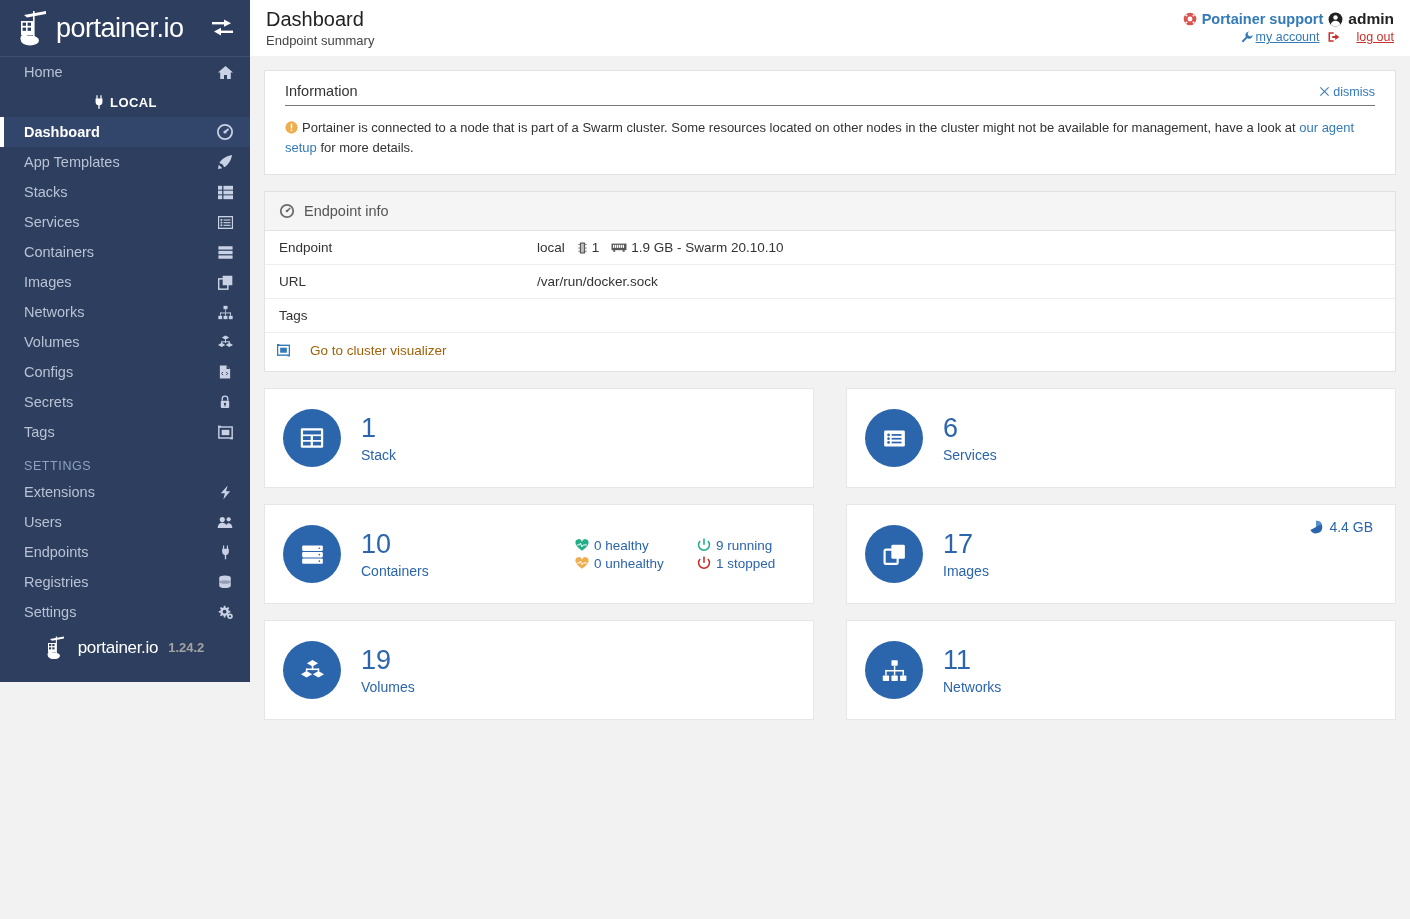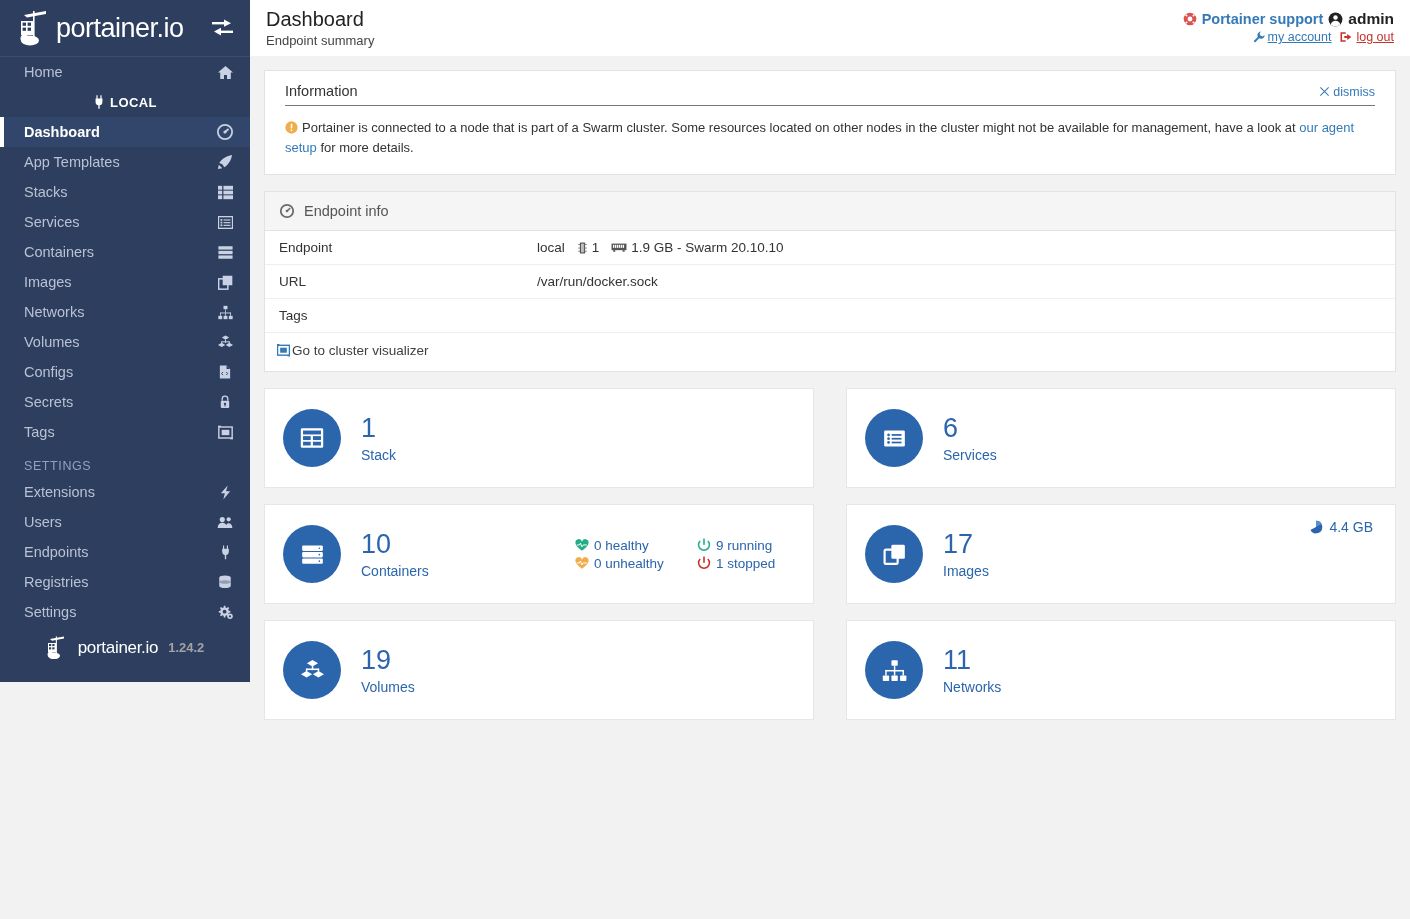--- a/index.html
+++ b/index.html
@@ -92,21 +92,21 @@
   .admin-block {
     display: flex; align-items: center; gap: 5px;
     color: #222; font-size: 15.5px; font-weight: bold;
   }
   .tr-line2 { display: flex; align-items: center; gap: 9px; }
   .acct-link {
     display: flex; align-items: center; gap: 3px;
     color: #337ab7; font-size: 12.5px; text-decoration: underline; cursor: pointer;
   }
   .logout-link {
-    display: flex; align-items: center; gap: 4px;
+    display: flex; align-items: center; gap: 16px;
     color: #c9302c; font-size: 12.5px; text-decoration: underline; cursor: pointer;
   }
 
   .content { flex: 1; overflow-y: auto; padding: 14px 14px 20px 14px; }
 
   .panel {
     background: #ffffff; border: 1px solid #e2e2e2;
     margin-bottom: 16px;
   }
   .panel-body { padding: 12px 20px 16px 20px; }
@@ -136,22 +136,22 @@
   }
   .ep-row {
     display: flex; border-bottom: 1px solid #eee;
     padding: 9px 14px; font-size: 13.5px; color: #333;
   }
   .ep-key { width: 258px; flex: 0 0 258px; }
   .ep-val { display: flex; align-items: center; gap: 4px; }
   .ep-val .gap { display: inline-block; width: 4px; }
   .ep-foot { padding: 10px 12px; }
   .cluster-link {
-    display: inline-flex; align-items: center; gap: 2px;
-    color: #404040; font-size: 13.5px; cursor: pointer;
+    display: inline-flex; align-items: center; gap: 20px;
+    color: #a16207; font-size: 13.5px; cursor: pointer;
   }
 
   
   .cards {
     display: grid; grid-template-columns: 1fr 1fr;
     column-gap: 32px; row-gap: 16px;
   }
   .card {
     background: #ffffff; border: 1px solid #e6e6e6;
     height: 100px; display: flex; align-items: center;

